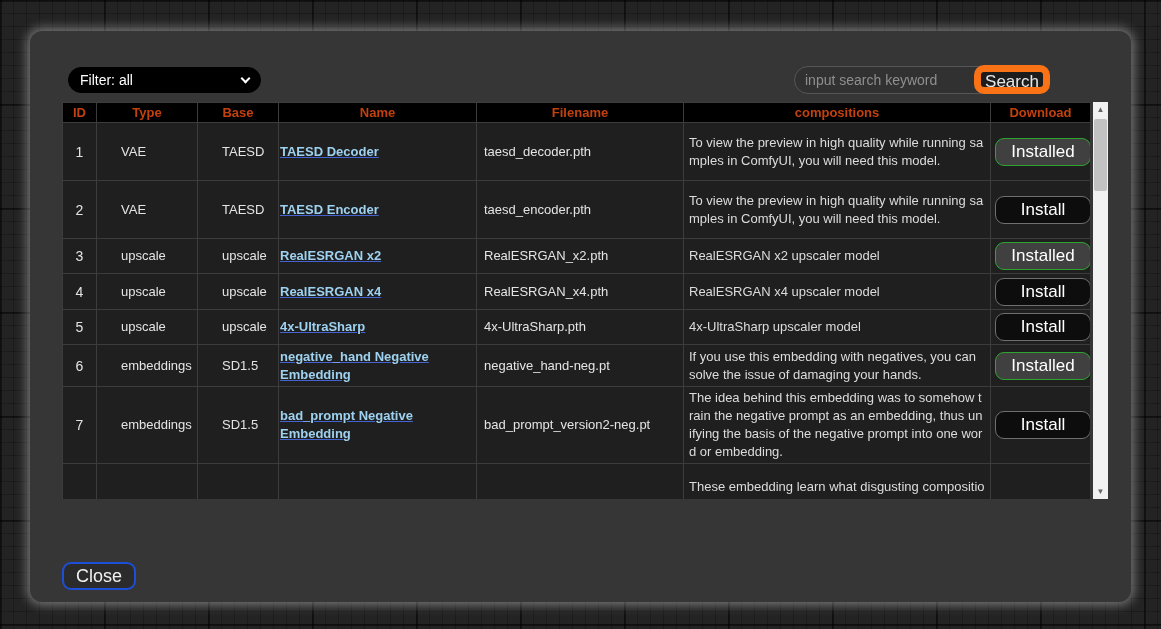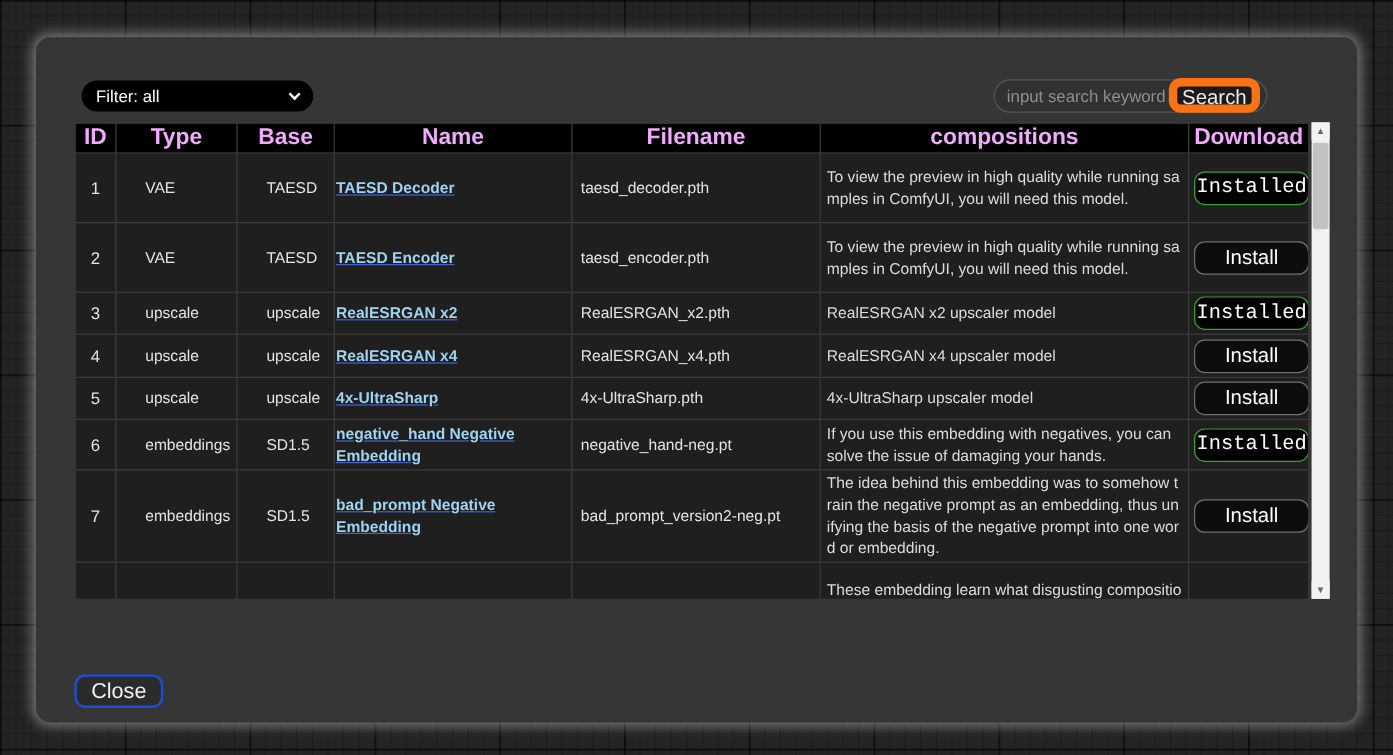--- a/index.html
+++ b/index.html
@@ -27,35 +27,35 @@
     width:100%; height:100%; background:#000; color:#fff;
     border:1px solid #000; border-radius:13px; padding:0 26px 0 11px;
     font-size:14px; font-family:Liberation Sans, sans-serif; appearance:none; -webkit-appearance:none; outline:none;
   }
   .chev { position:absolute; right:12px; top:8px; width:7px; height:7px;
     border-right:2px solid #fff; border-bottom:2px solid #fff; transform:rotate(45deg);
     pointer-events:none; }
   .search-input {
     position:absolute; left:764px; top:35px; width:228px; height:28px;
     background:#313131; border:1px solid #565656; border-radius:14px;
-    color:#ddd; font-size:14px; font-family:inherit; padding:0 10px; outline:none;margin-left:34px;
+    color:#ddd; font-size:14px; font-family:inherit; padding:0 10px; outline:none;
   }
   .search-input::placeholder { color:#8f8f8f; }
   .search-btn {
     position:absolute; left:944px; top:34px; width:76px; height:29px;
     background:#1c1c1c; border:7px solid #f97316; border-radius:10px;
     color:#e8e8e8; font-size:17px; font-family:inherit; cursor:pointer;
   }
   
   .table-viewport {
     position:absolute; left:32px; top:71px; width:1028px; height:397px; overflow:hidden;
   }
   table { width:1028px; border-collapse:collapse; table-layout:fixed; }
   th {
-    background:#000; color:#f0abfc; font-weight:bold; font-size:19px;
+    background:#000; color:#c2410c; font-weight:bold; font-size:13px;
     height:20px; border:1px solid #3c3c3c; padding:1px 2px; text-align:center;
   }
   td {
     background:#1f1f1f; color:#e4e4e4; font-size:13px; line-height:18px;
     border:1px solid #3c3c3c; vertical-align:middle; padding:2px 4px;
   }
   tbody tr:nth-child(1){height:58px} tbody tr:nth-child(2){height:58px}
   tbody tr:nth-child(3){height:35px} tbody tr:nth-child(4){height:36px}
   tbody tr:nth-child(5){height:35px} tbody tr:nth-child(6){height:42px}
   tbody tr:nth-child(7){height:72px} tbody tr:nth-child(8){height:64px}
@@ -65,21 +65,21 @@
   td.c-name a { color:#9ed2f0; font-weight:bold; text-decoration:underline;
     text-decoration-color:#4462d0; cursor:pointer; }
   td.c-filename { padding-left:7px; }
   td.c-desc { padding:2px 5px; word-break:break-all; color:#dcdcdc;margin-top:27px; }
   td.c-dl { text-align:center; }
   .btn-install, .btn-installed {
     width:96px; height:28px; border-radius:9px; color:#fff; font-size:17px;
     font-family:inherit; cursor:pointer;
   }
   .btn-install { background:#0d0d0d; border:1px solid #6f6f6f; }
-  .btn-installed { background:#000000; border:1px solid #2fa42f;font-family:Liberation Mono, monospace; }
+  .btn-installed { background:#404040; border:1px solid #2fa42f; }
   
   .scrollbar { position:absolute; left:1063px; top:71px; width:15px; height:397px;
     background:#f2f2f2; }
   .sb-btn { position:absolute; left:0; width:15px; height:15px; background:#f2f2f2;
     color:#666; font-size:8px; line-height:15px; text-align:center; cursor:pointer; }
   .sb-btn.up { top:0; } .sb-btn.down { bottom:0; }
   .sb-thumb { position:absolute; left:1px; top:17px; width:13px; height:72px;
     background:#c2c2c2; border-radius:2px; cursor:pointer; }
   
   .close-btn {

